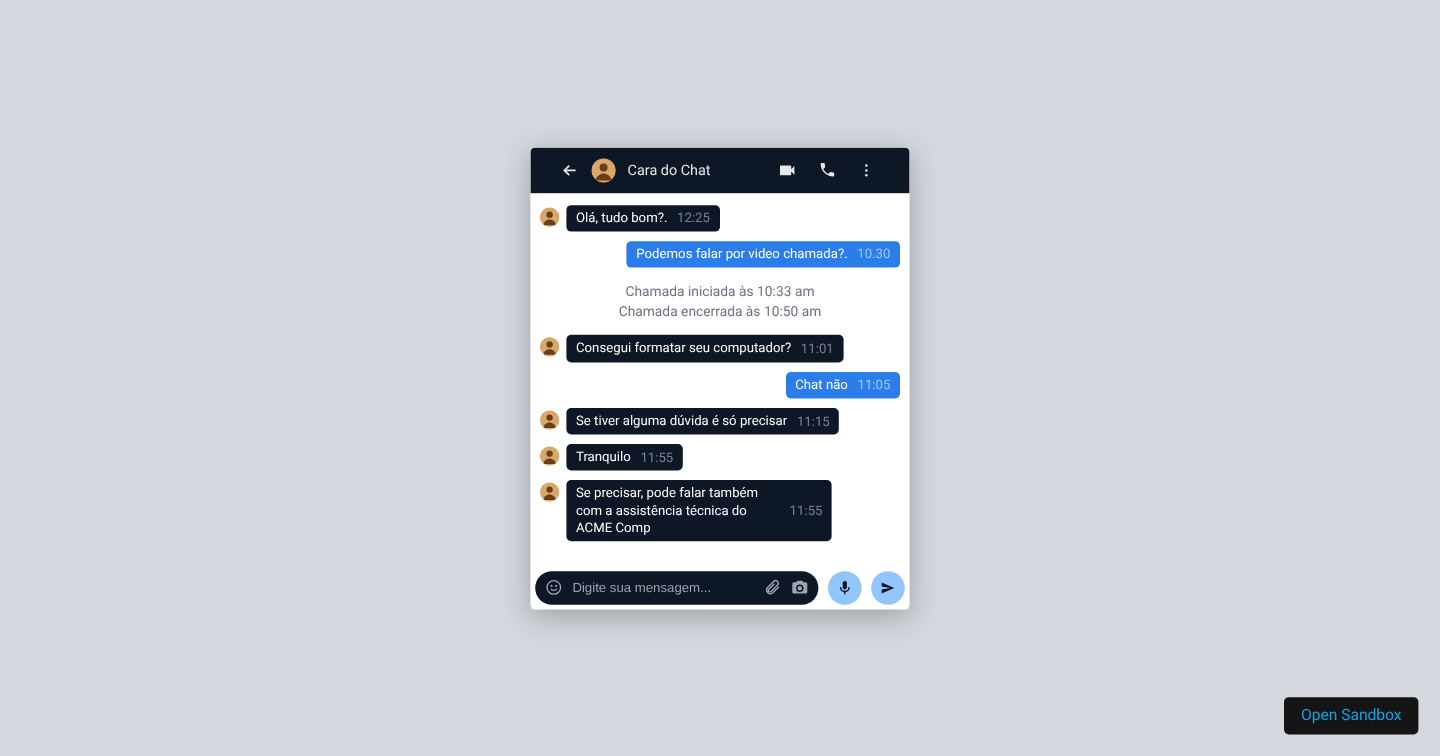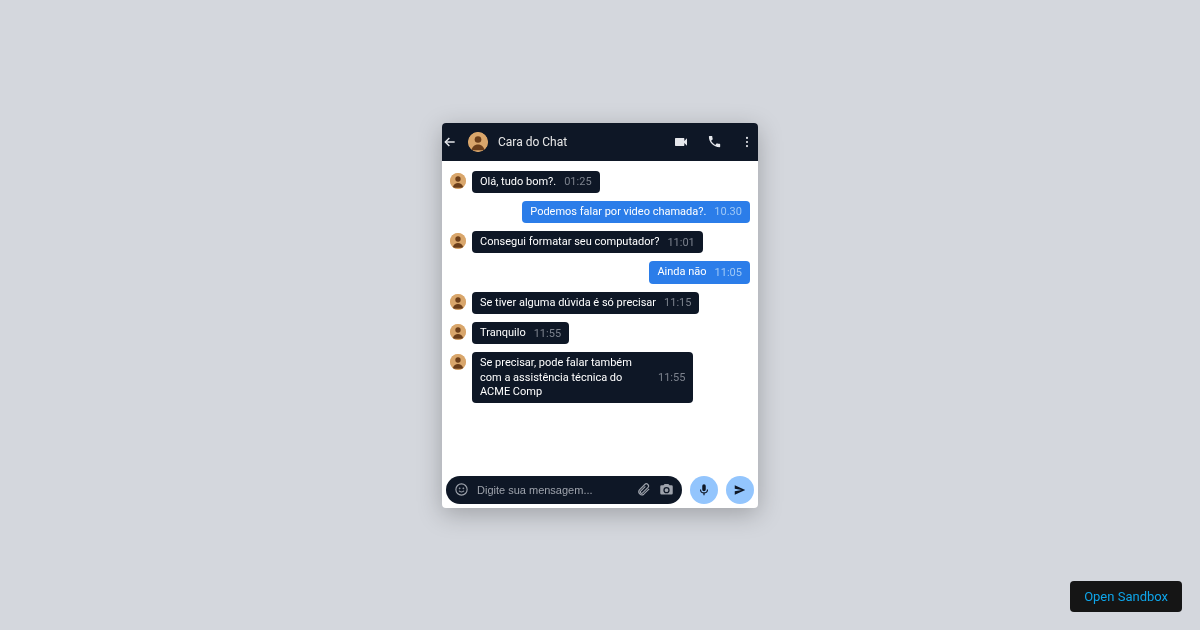--- a/index.html
+++ b/index.html
@@ -21,21 +21,21 @@
     box-shadow: 0 6px 24px rgba(0,0,0,0.25);
     display: flex;
     flex-direction: column;
     overflow: hidden;
   }
   .header {
     background: #0e1726;
     height: 38px;
     display: flex;
     align-items: center;
-    padding: 0 0;
+    padding: 0 25px;
     gap: 10px;
     flex-shrink: 0;
   }
   .header .back-icon { color: #e5e7eb; cursor: pointer; display:flex; }
   .header .avatar {
     width: 20px; height: 20px; border-radius: 50%; overflow: hidden;
     display: flex; align-items: center; justify-content: center;
     background: #d9a66b;
   }
   .header .avatar svg { width: 20px; height: 20px; }
@@ -172,49 +172,53 @@
     <div class="row">
       <span class="small-avatar">
           <svg viewBox="0 0 24 24">
             <circle cx="12" cy="12" r="12" fill="#d9a66b"></circle>
             <circle cx="12" cy="9" r="4" fill="#6b3e1a"></circle>
             <path d="M4 22c1-5 5-7 8-7s7 2 8 7" fill="#6b3e1a"></path>
           </svg>
         </span>
       <div class="bubble dark">
         <span class="text">Olá, tudo bom?.</span>
-        <span class="time">01:25</span>
+        <span class="time">12:25</span>
       </div>
     </div>
 
     <div class="row right">
       <div class="bubble blue">
         <span class="text">Podemos falar por video chamada?.</span>
         <span class="time">10.30</span>
       </div>
     </div>
 
+    <div class="system">
+      <div>Chamada iniciada às 10:33 am</div>
+      <div>Chamada encerrada às 10:50 am</div>
+    </div>
 
     <div class="row">
       <span class="small-avatar">
           <svg viewBox="0 0 24 24">
             <circle cx="12" cy="12" r="12" fill="#d9a66b"></circle>
             <circle cx="12" cy="9" r="4" fill="#6b3e1a"></circle>
             <path d="M4 22c1-5 5-7 8-7s7 2 8 7" fill="#6b3e1a"></path>
           </svg>
         </span>
       <div class="bubble dark">
         <span class="text">Consegui formatar seu computador?</span>
         <span class="time">11:01</span>
       </div>
     </div>
 
     <div class="row right">
       <div class="bubble blue">
-        <span class="text">Ainda não</span>
+        <span class="text">Chat não</span>
         <span class="time">11:05</span>
       </div>
     </div>
 
     <div class="row">
       <span class="small-avatar">
           <svg viewBox="0 0 24 24">
             <circle cx="12" cy="12" r="12" fill="#d9a66b"></circle>
             <circle cx="12" cy="9" r="4" fill="#6b3e1a"></circle>
             <path d="M4 22c1-5 5-7 8-7s7 2 8 7" fill="#6b3e1a"></path>

